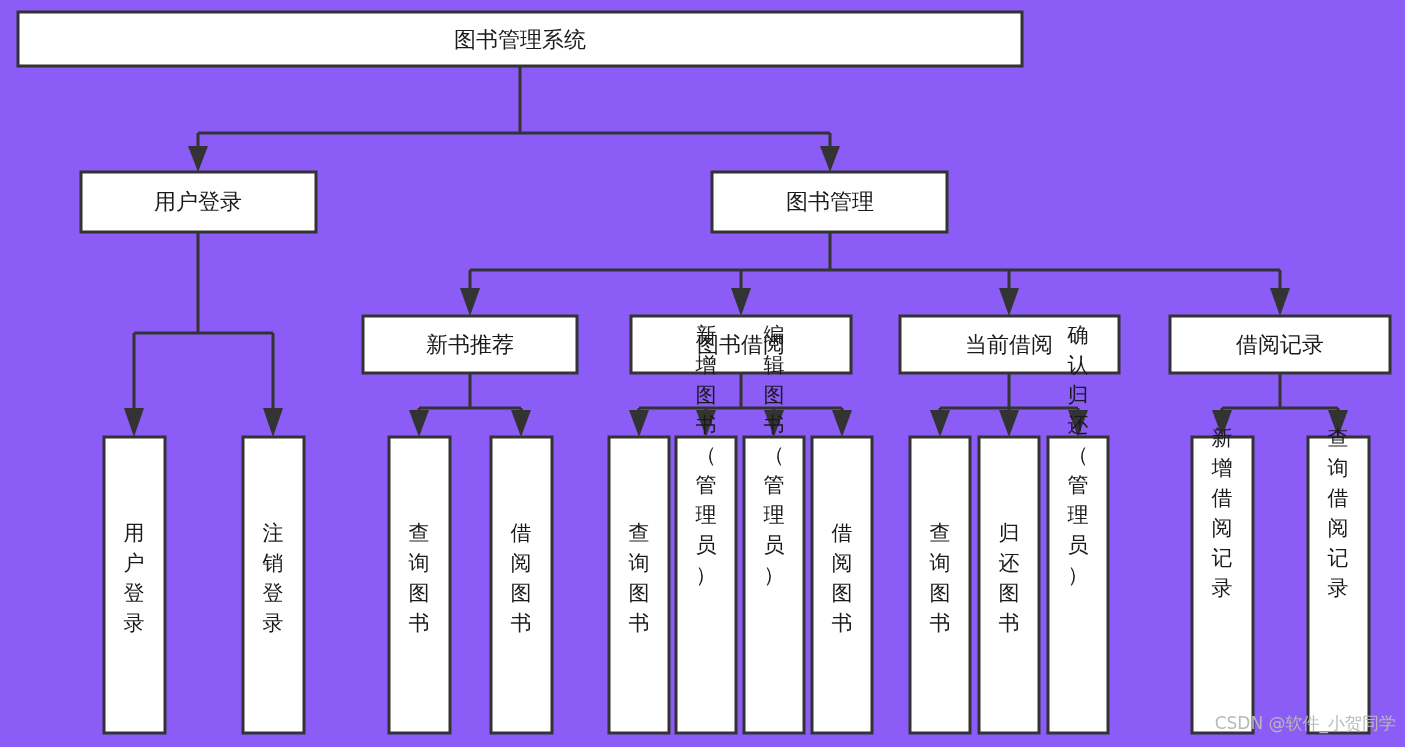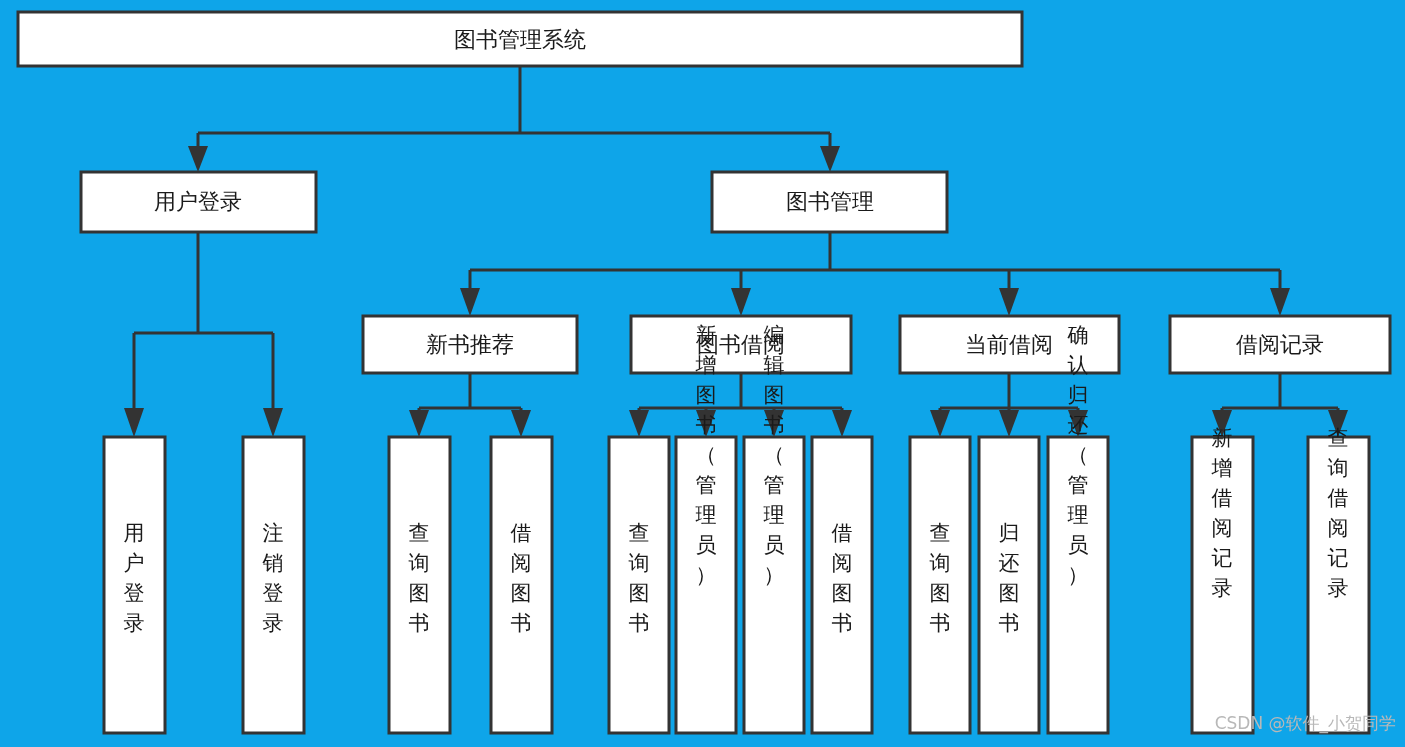--- a/index.html
+++ b/index.html
@@ -11,21 +11,21 @@
   body {
     width: 1405px;
     height: 747px;
     overflow: hidden;
     font-family: "DejaVu Sans", "Liberation Sans", sans-serif;
   }
   #diagram-root {
     position: relative;
     width: 1405px;
     height: 747px;
-    background: #0ea5e9;
+    background: #8b5cf6;
   }
   svg#chart-svg {
     display: block;
     width: 1405px;
     height: 747px;
   }
   .node-box {
     fill: #ffffff;
     stroke: #333333;
     stroke-width: 3;

